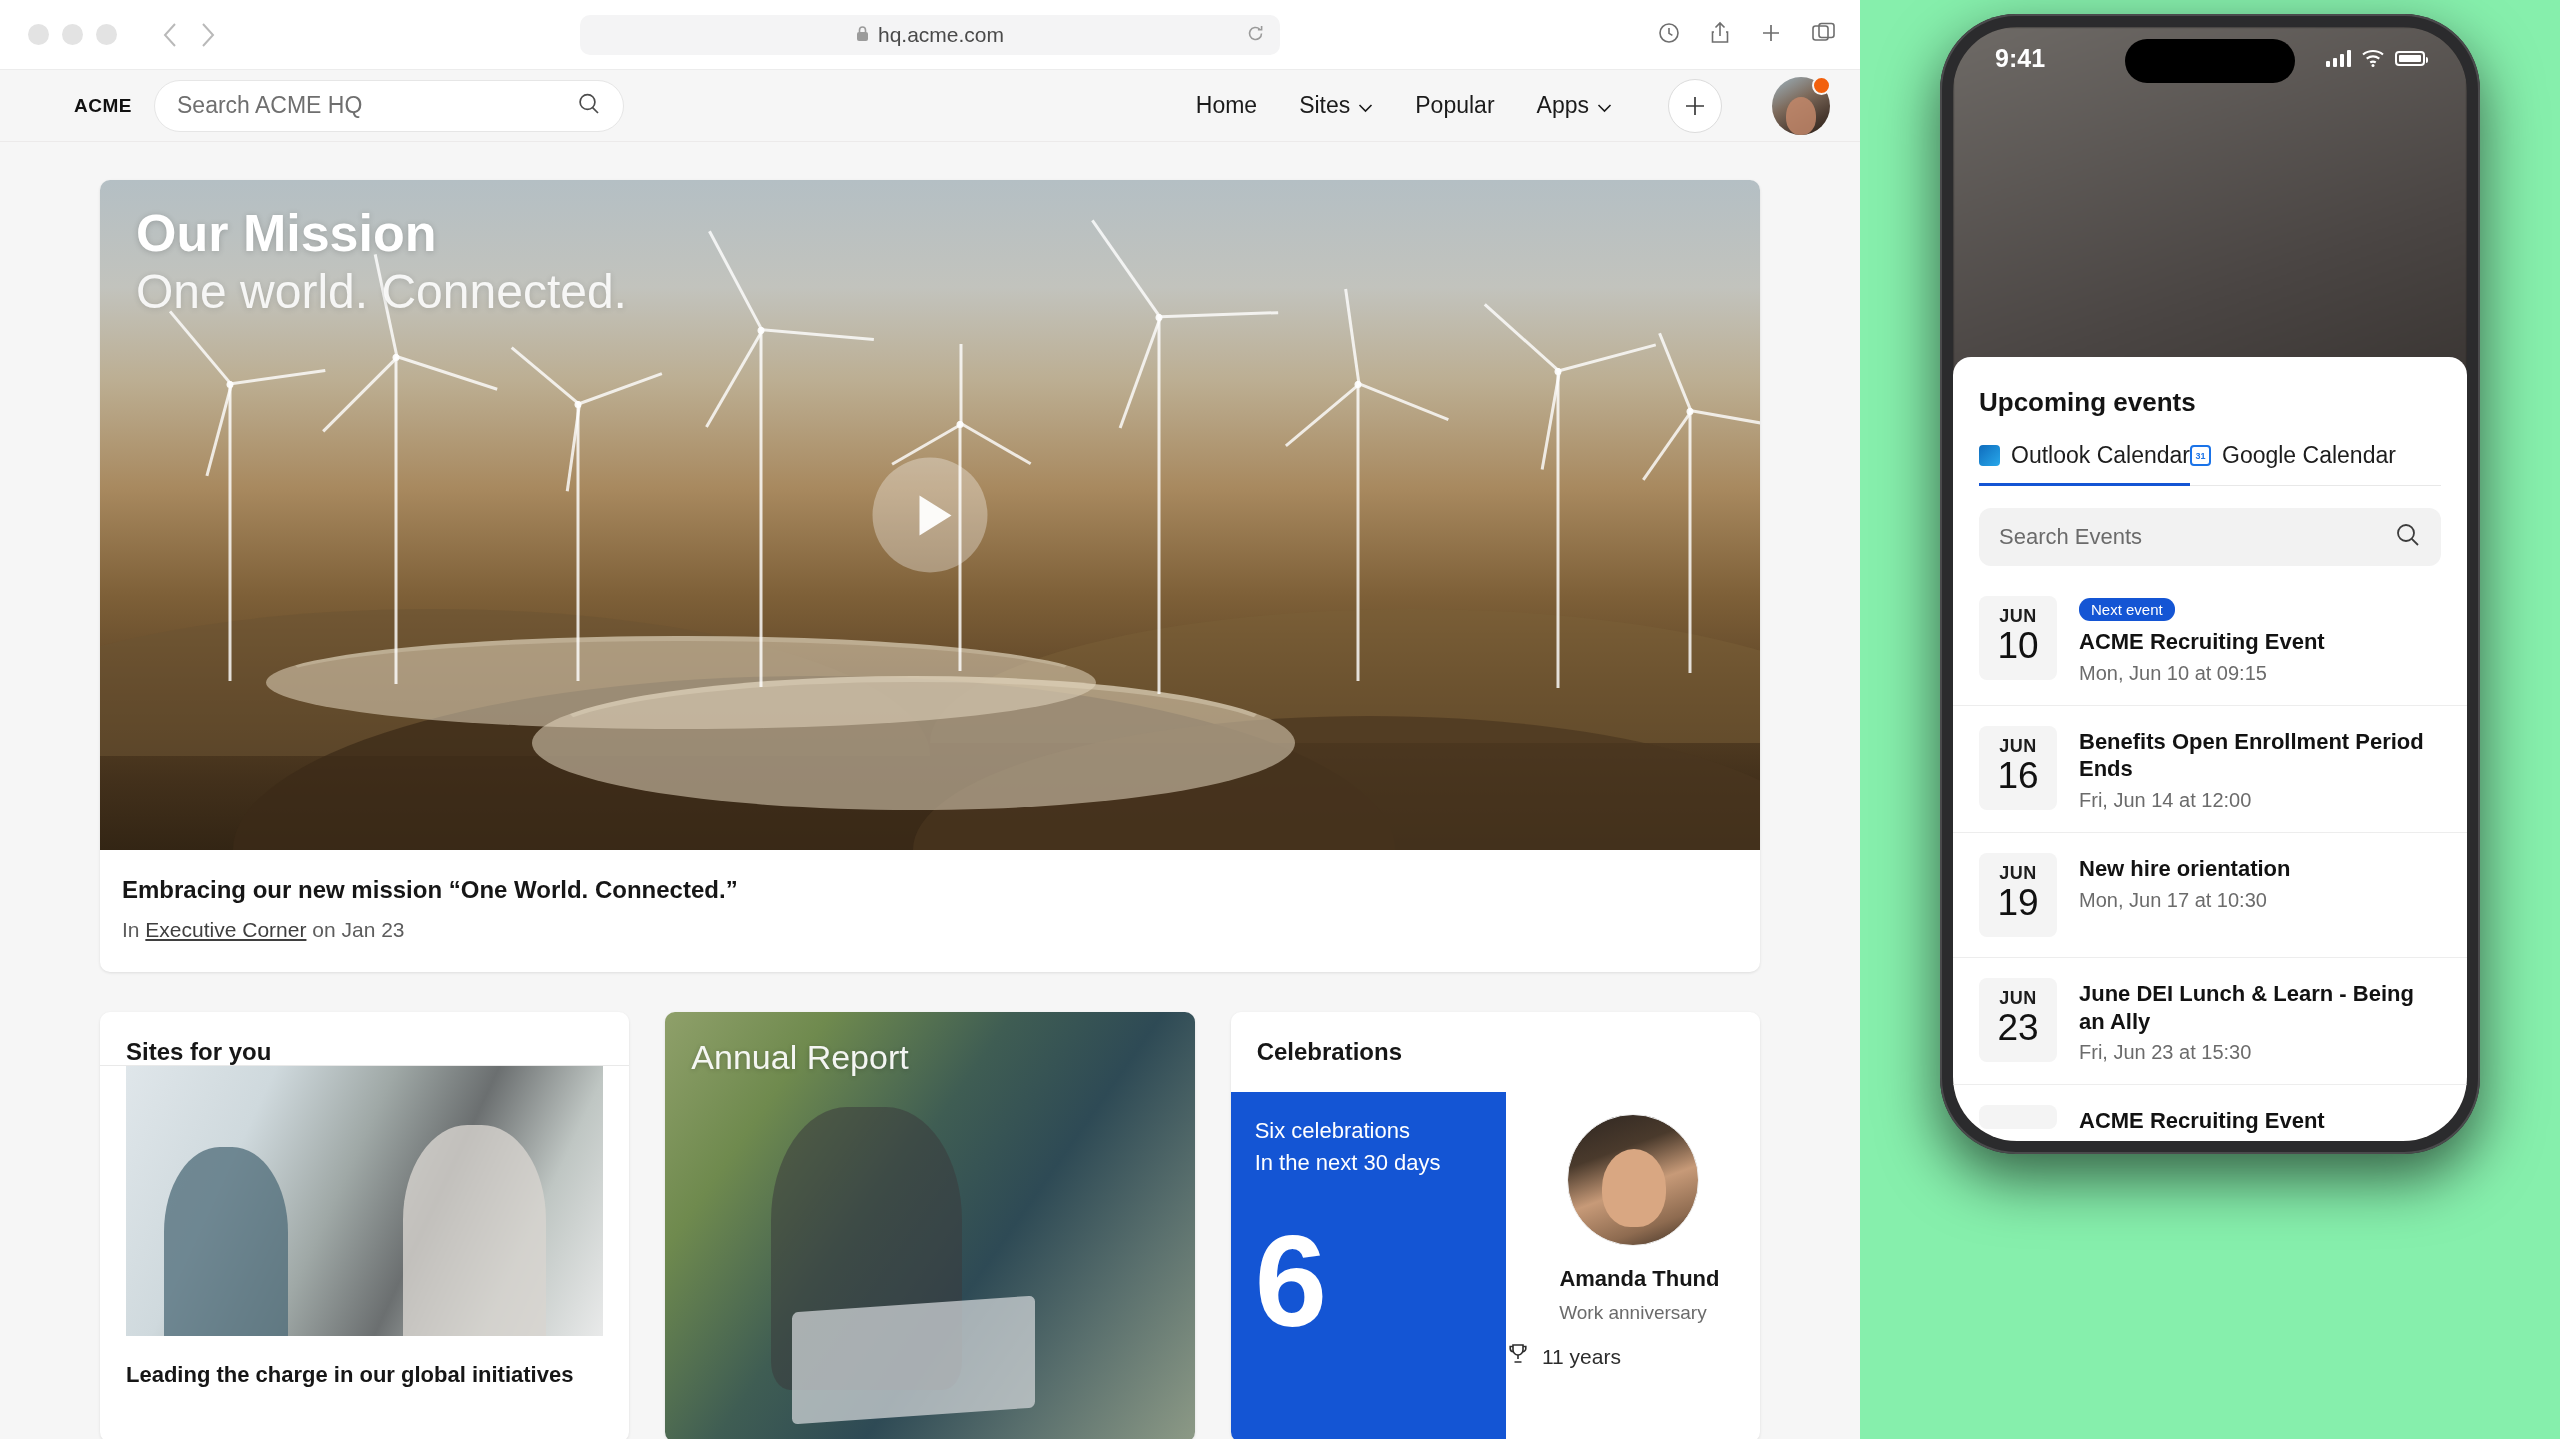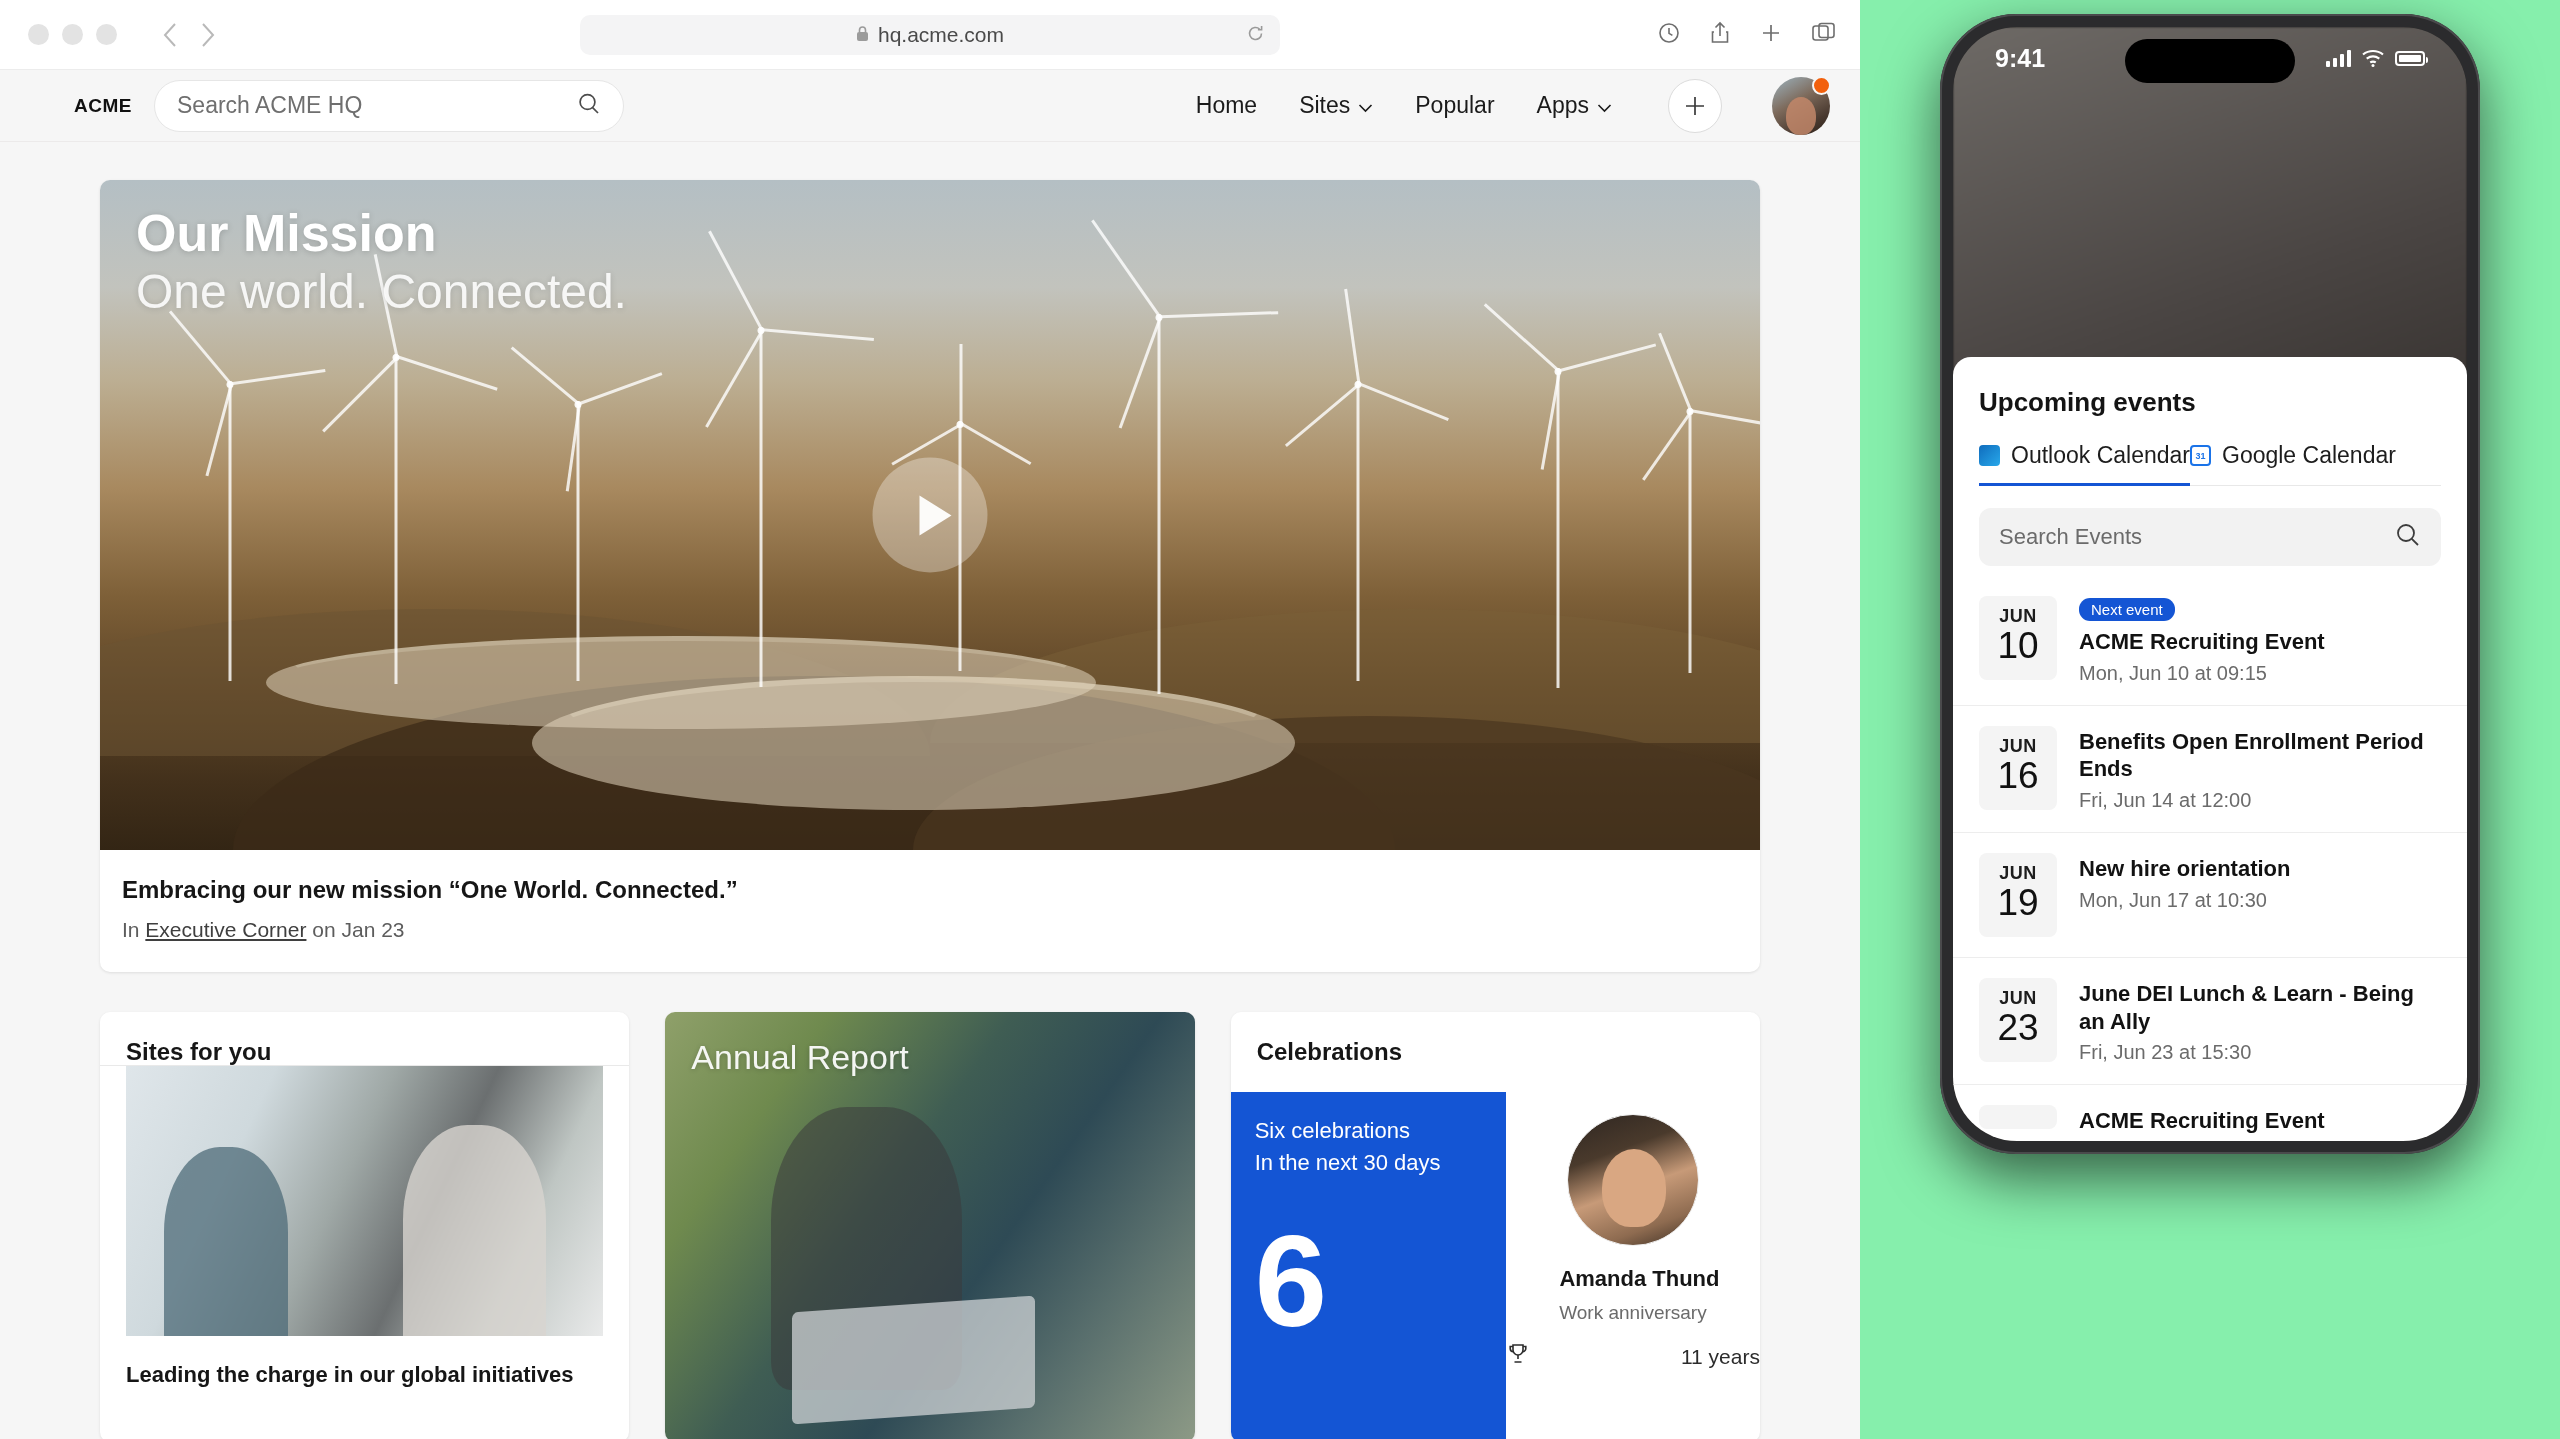--- a/index.html
+++ b/index.html
@@ -223,21 +223,21 @@
     background: linear-gradient(160deg,#2e2621 0%,#4a3a2c 30%,#c79a78 55%,#8e6b50 80%,#3a2d23 100%);
     position: relative; overflow: hidden; border: 1px solid #eee;
   }
   .celeb-avatar::after{
     content:""; position:absolute; left:34px; top:34px; width:64px; height:78px;
     border-radius:50% 50% 44% 44%; background:#d9a782;
   }
   .celeb-name { font-size: 22px; font-weight: bold; color: #161616; margin-top: 20px; white-space: nowrap; margin-left: 13px; }
   .celeb-sub { font-size: 19px; color: #6b6b6b; margin-top: 10px; white-space: nowrap; }
   .celeb-years {
-    margin-top: 18px; display: flex; align-items: center; justify-content: space-between;
+    margin-top: 18px; display: flex; align-items: center; justify-content: flex-start;
     gap: 12px; font-size: 21px; color: #2c2c2c; white-space: nowrap;
   }
 
   
   .phone-area {
     position: absolute; right: 0; top: 0; width: 700px; height: 1439px;
     background: #86efac;
   }
   .phone {
     position: absolute; left: 50%; transform: translateX(-50%);

